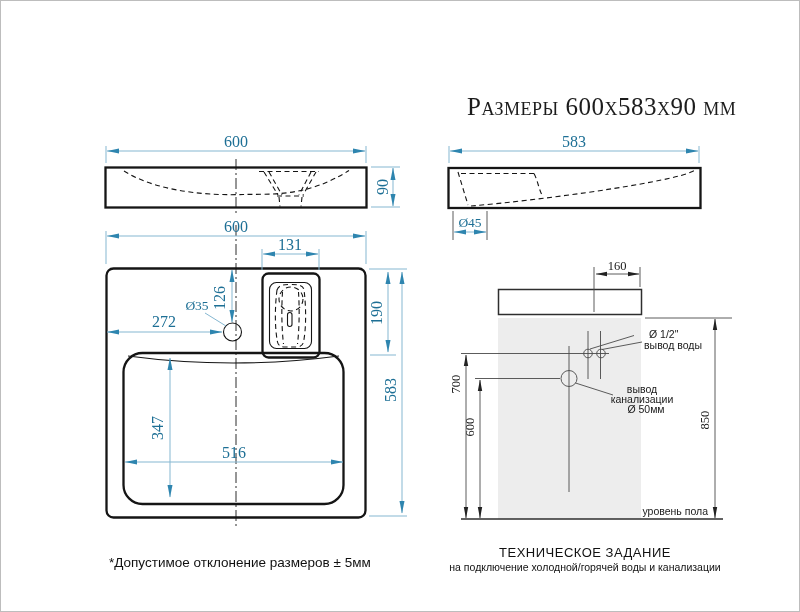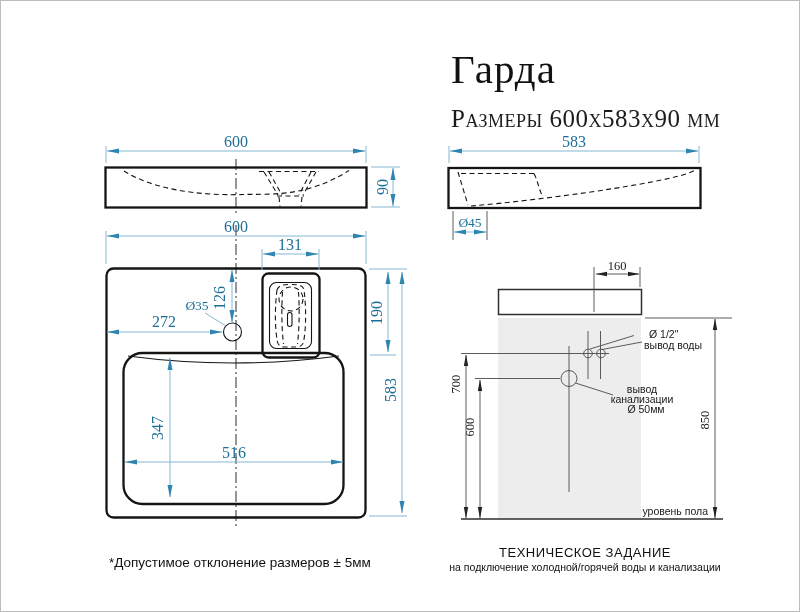--- a/index.html
+++ b/index.html
@@ -7,23 +7,23 @@
     position:relative;width:798px;height:610px;background:#fff;
     border:1px solid #bdbdbd;overflow:hidden;
     font-family:"Liberation Sans",sans-serif;
   }
   .title{
     position:absolute;left:450px;top:44px;
     font-family:"Liberation Serif",serif;font-size:41px;color:#121212;
     letter-spacing:1px;
   }
   .subtitle{
-    position:absolute;left:450px;top:92px;
+    position:absolute;left:466px;top:92px;
     font-family:"Liberation Serif",serif;font-variant:small-caps;
-    font-size:25px;color:#1c1c1c;letter-spacing:0.5px;margin-top:12px;
+    font-size:25px;color:#1c1c1c;letter-spacing:0.5px;
   }
   svg{position:absolute;left:0;top:0;}
   
   .lk{stroke:var(--drawing);stroke-width:1.1;fill:none;}
   .lk2{stroke:var(--drawing);stroke-width:2.3;fill:none;}
   .dash{stroke-dasharray:5 3.5;}
   .cl{stroke:var(--drawing);stroke-width:0.9;fill:none;stroke-dasharray:11 3 2 3;}
   
   .lb{stroke:var(--dim-line);stroke-width:1;fill:none;}
   .tb{fill:var(--dimension);font-family:"Liberation Serif",serif;font-size:16px;text-anchor:middle;}
@@ -37,21 +37,20 @@
   .tech1{fill:#111;font-family:"Liberation Sans",sans-serif;font-size:13px;text-anchor:middle;letter-spacing:0.5px;}
   .tech2{fill:#111;font-family:"Liberation Sans",sans-serif;font-size:10.5px;text-anchor:middle;}
   .mb{fill:#2e85af;}
   .mk{fill:#222;}
 </style>
 </head>
 <body>
 
 <div id="canvas">
 
-  <div class="title">Гарда</div>
   <div class="subtitle">Размеры 600x583x90 мм</div>
 
   <svg width="798" height="610" viewBox="0 0 798 610">
     <defs>
       <marker id="ab" markerWidth="13" markerHeight="8" refX="12.5" refY="3.5" orient="auto-start-reverse" markerUnits="userSpaceOnUse">
         <path d="M13,3.5 L0.5,1 L0.5,6 Z" class="mb"></path>
       </marker>
       <marker id="ak" markerWidth="12" markerHeight="7" refX="11.5" refY="3" orient="auto-start-reverse" markerUnits="userSpaceOnUse">
         <path d="M12,3 L0.5,0.8 L0.5,5.2 Z" class="mk"></path>
       </marker>

